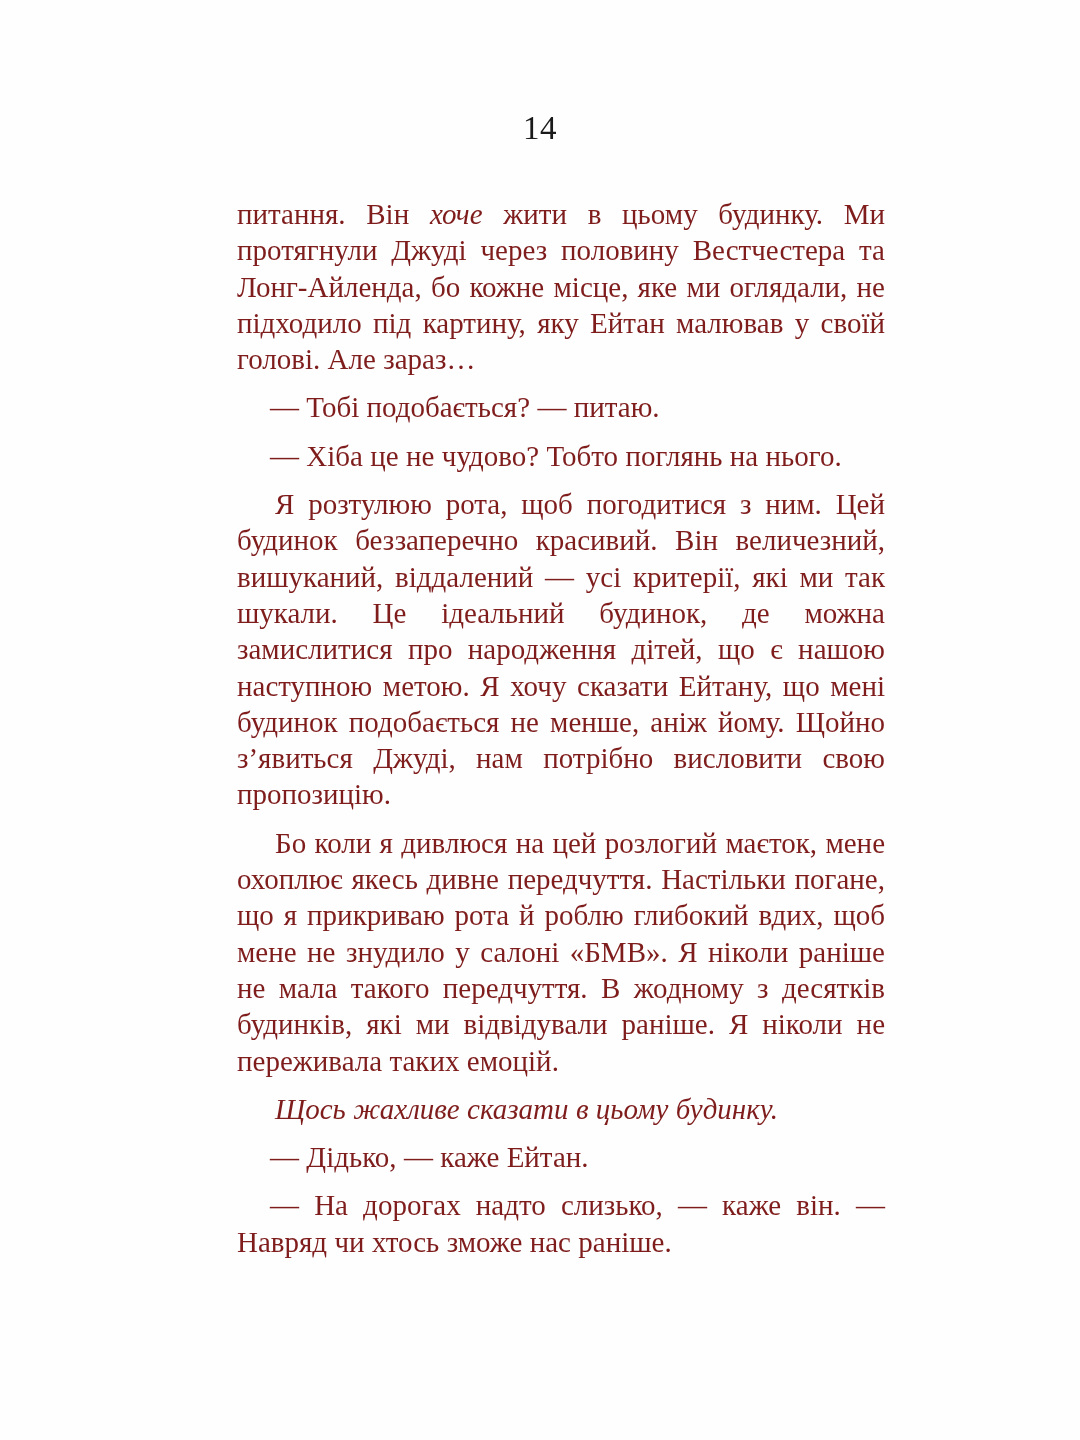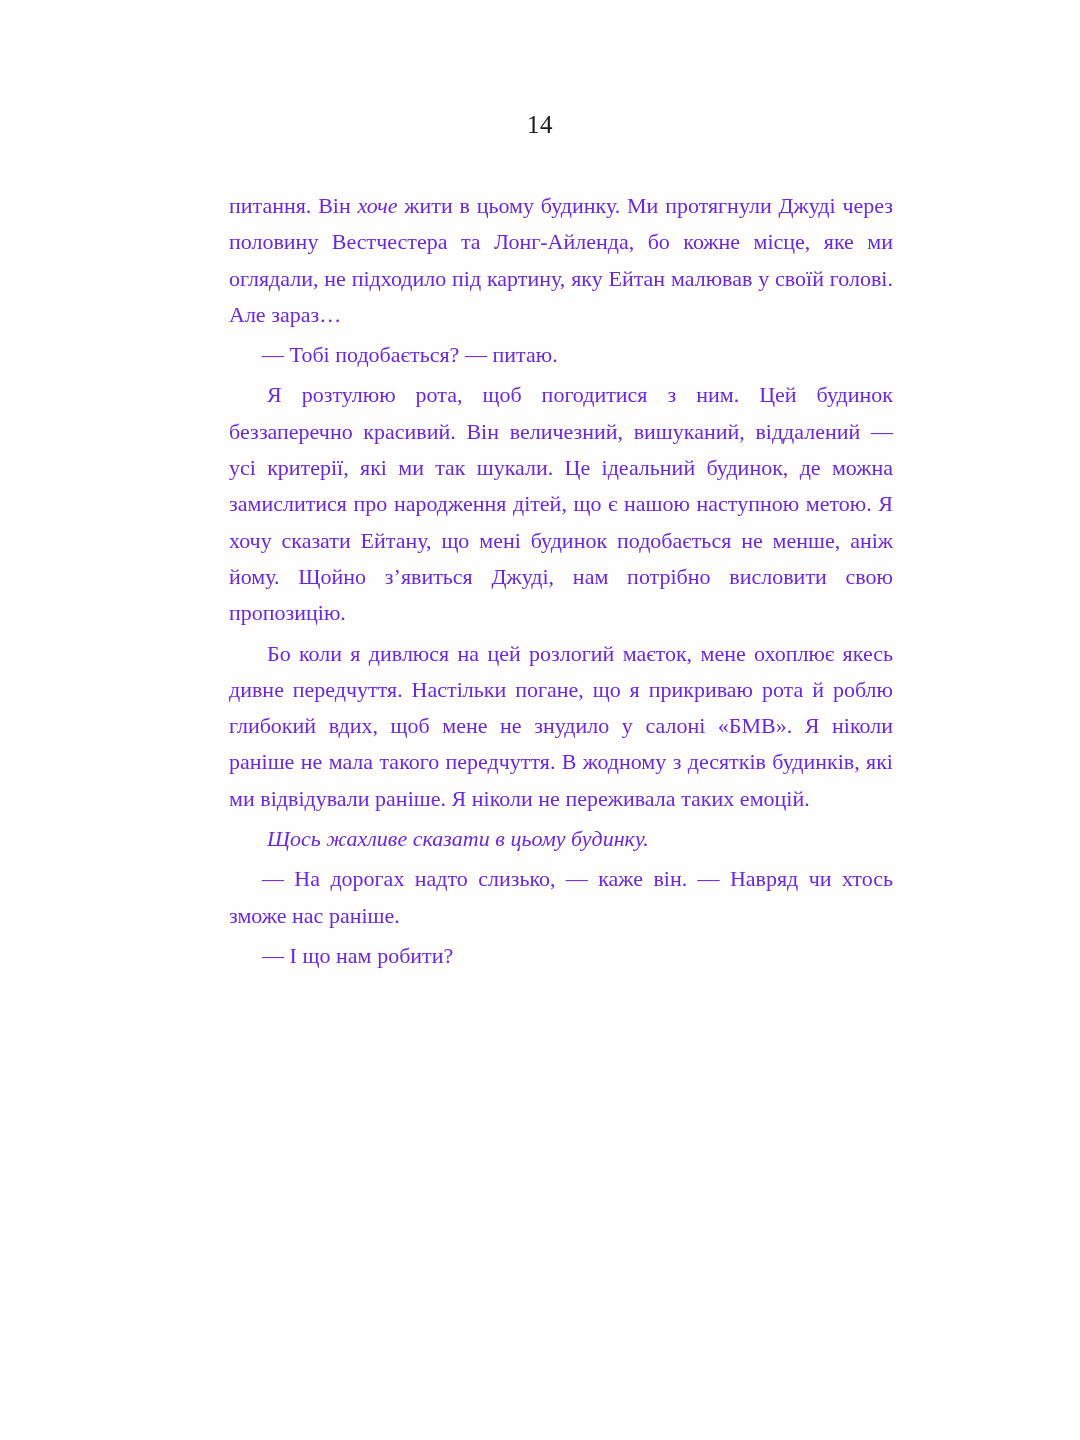--- a/index.html
+++ b/index.html
@@ -23,42 +23,42 @@
     background: #fefefe;
     box-sizing: border-box;
   }
 
   .folio {
     position: absolute;
     top: 112px;
     left: 0;
     width: 1080px;
     text-align: center;
-    font-size: 25px;
+    font-size: 33px;
     line-height: 1;
     letter-spacing: 0.5px;
     color: #1a1a1a;
     font-family: "Liberation Serif", "DejaVu Serif", serif;
   }
 
   .text-block {
     position: absolute;
     top: 184px;
     left: 225px;
     width: 672px;
   }
 
   p.para {
-    margin: 4px;
+    margin: 12px;
     padding: 0;
-    font-size: 22px;
+    font-size: 29px;
     line-height: 36.3px;
     text-align: justify;
     text-justify: inter-word;
-    color: #6d28d9;
+    color: #7f1d1d;
     hyphens: manual;
     -webkit-hyphens: manual;
     word-spacing: 0.1px;
   }
 
   p.indent {
     text-indent: 38px;
   }
 
   p.dialogue {
@@ -89,29 +89,30 @@
 <div class="page">
 
   <div class="folio">14</div>
 
   <div class="text-block">
 
     <p class="para flush"><span>питання. Він </span><em class="ital">хоче</em><span> жити в цьому будинку. Ми протягнули Джуді через половину Вестчестера та Лонг-Айленда, бо кожне місце, яке ми оглядали, не підходило під картину, яку Ейтан малював у своїй голові. Але зараз…</span></p>
 
     <p class="para dialogue last-line-left">— Тобі подобається? — питаю.</p>
 
+    <p class="para dialogue last-line-left">— Хіба це не чудово? Тобто поглянь на нього.</p>
 
     <p class="para indent">Я розтулюю рота, щоб погодитися з ним. Цей будинок беззаперечно красивий. Він величезний, вишуканий, віддалений — усі критерії, які ми так шукали. Це ідеальний будинок, де можна замислитися про народження дітей, що є нашою наступною метою. Я хочу сказати Ейтану, що мені будинок подобається не менше, аніж йому. Щойно з’явиться Джуді, нам потрібно висловити свою пропозицію.</p>
 
 
     <p class="para indent">Бо коли я дивлюся на цей розлогий маєток, мене охоплює якесь дивне передчуття. Настільки погане, що я прикриваю рота й роблю глибокий вдих, щоб мене не знудило у салоні «БМВ». Я ніколи раніше не мала такого передчуття. В жодному з десятків будинків, які ми відвідували раніше. Я ніколи не переживала таких емоцій.</p>
 
     <p class="para italic-line">Щось жахливе сказати в цьому будинку.</p>
 
+    <p class="para dialogue last-line-left">— Дідько, — каже Ейтан.</p>
 
 
     <p class="para dialogue last-line-left">— На дорогах надто слизько, — каже він. — Навряд чи хтось зможе нас раніше.</p>
 
 
-    <p class="para dialogue last-line-left">— І що нам робити?</p>
 
   </div>
 </div>
 
 </body></html>

